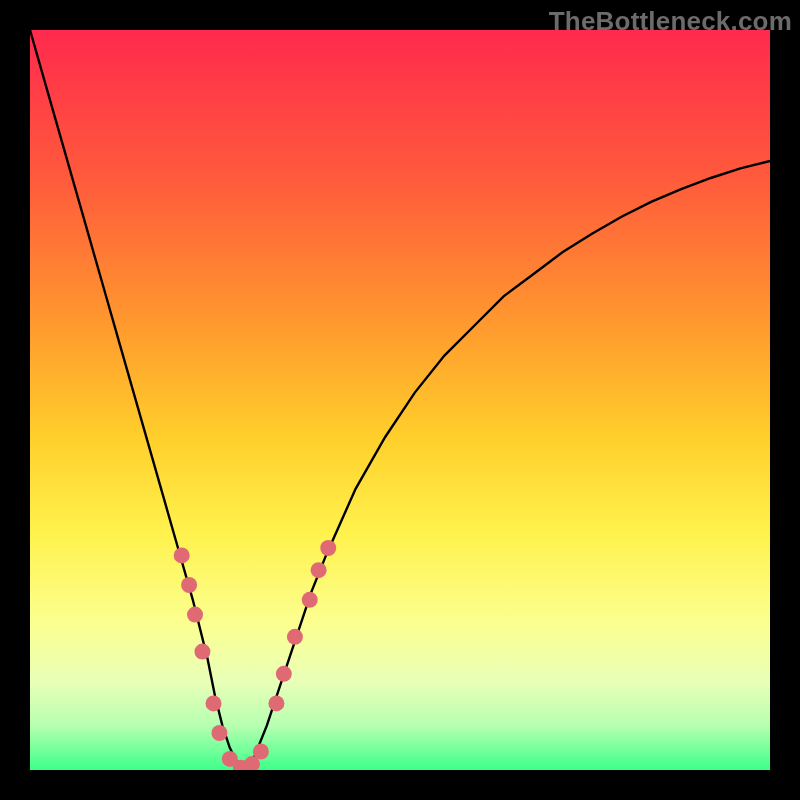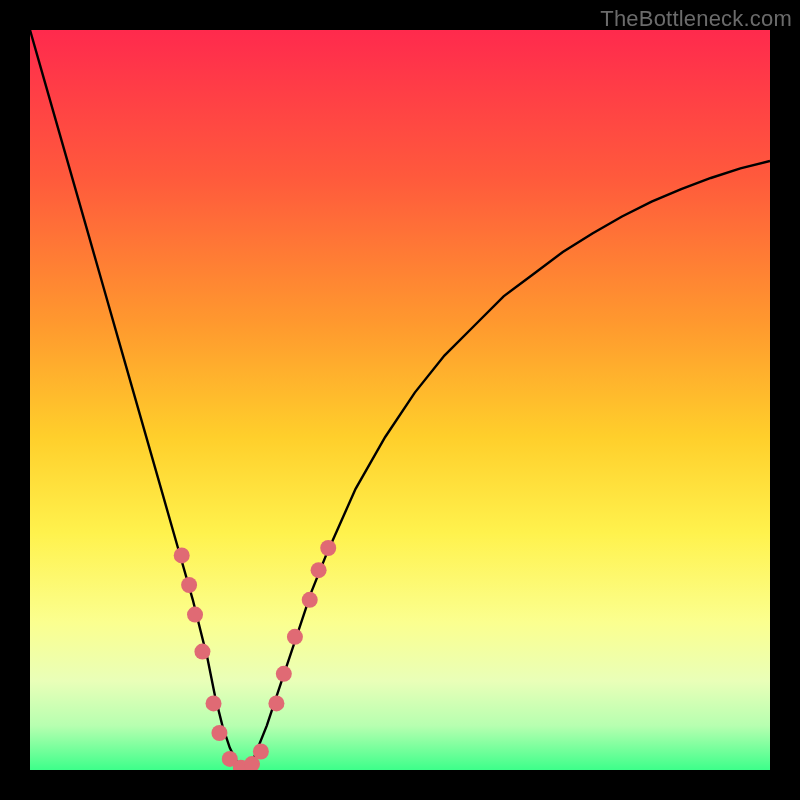--- a/index.html
+++ b/index.html
@@ -24,22 +24,22 @@
     left: 0;
     top: 0;
     width: 740px;
     height: 740px;
   }
   .watermark {
     position: absolute;
     top: 6px;
     right: 8px;
     color: #6b6b6b;
-    font-size: 22px;
-    font-weight: 400;
+    font-size: 26px;
+    font-weight: 700;
     letter-spacing: 0.2px;
     user-select: none;
   }
   svg { display: block; }
 </style>
 </head>
 <body>
 
 <div class="watermark">TheBottleneck.com</div>
 

